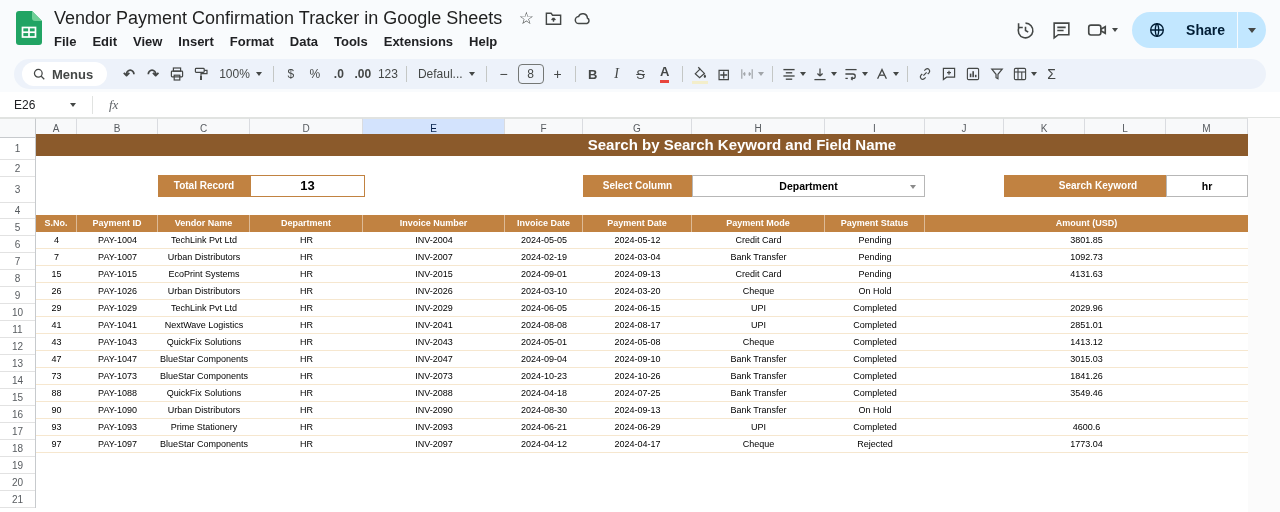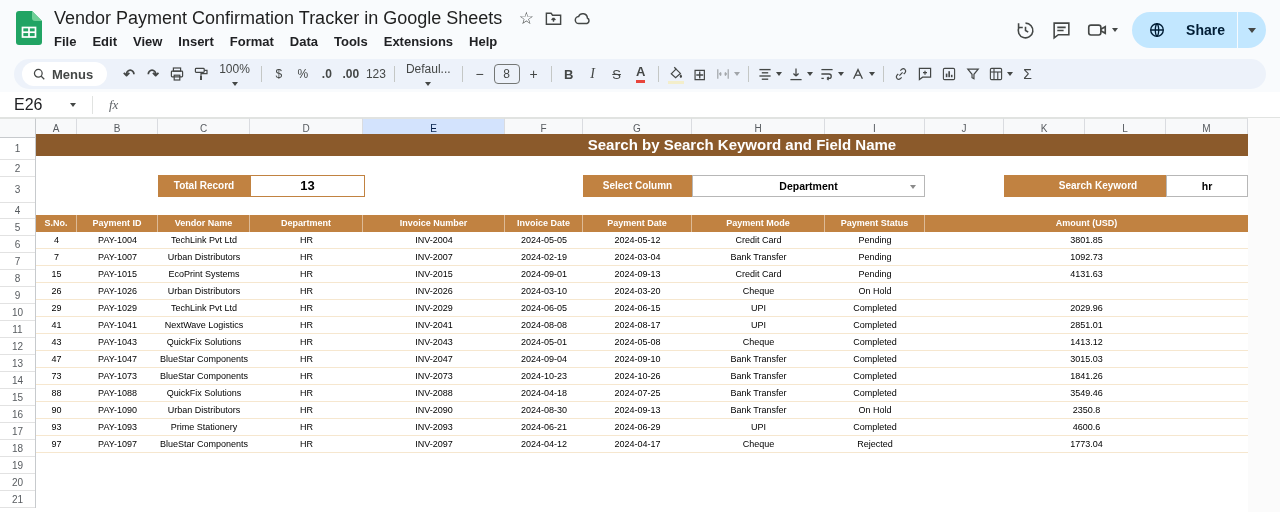--- a/index.html
+++ b/index.html
@@ -29,35 +29,35 @@
 
   
   .toolbar { position:absolute; top:59px; left:14px; width:1252px; height:30px; background:#edf2fa; border-radius:15px; display:flex; align-items:center; padding:0 8px; }
   .menus-pill { display:flex; align-items:center; gap:6px; background:#ffffff; border-radius:13px; height:24px; padding:0 14px 0 10px; margin-right:10px; }
   .menus-pill span { font-size:13px; color:#444746;font-weight:bold; }
   .tb { height:24px; min-width:24px; padding:0 3px; display:flex; align-items:center; justify-content:center; border-radius:4px; position:relative; }
   .tb svg { width:16px; height:16px; }
   .tbtxt { font-size:12px; color:#444746; }
   .tbtxt.b { font-weight:700; }
   .sep { width:1px; height:16px; background:#c4c7c5; margin:0 5px; }
-  .zoom-box, .font-box { display:flex; align-items:center; gap:6px; padding:0 6px;flex-direction:column; }
+  .zoom-box, .font-box { display:flex; align-items:center; gap:6px; padding:0 6px; }
   .size-box { width:26px; height:20px; border:1px solid #747775; border-radius:4px; display:flex; align-items:center; justify-content:center; font-size:12px; color:#444746; margin:0 2px; }
   .btn-b { font-weight:700; font-size:13px; color:#444746; }
   .btn-i { font-style:italic; font-family:"Liberation Serif", serif; font-size:14px; color:#444746; }
   .btn-s { font-size:13px; color:#444746; text-decoration:line-through; }
   .btn-a { font-size:13px; font-weight:700; color:#444746; border-bottom:3px solid #e8453c; line-height:1.1; }
   .fill-a { border-bottom:3px solid #f3eecb; line-height:1.1; padding-bottom:0px; }
   .sigma { font-size:14px; color:#444746; }
   .muted svg { opacity:.45; }
   .muted .caret { opacity:.45; }
 
   
   .formulabar { position:absolute; top:92px; left:0; width:1280px; height:26px; background:#ffffff; display:flex; align-items:center; border-bottom:1px solid #e1e3e1; }
   .namebox { width:86px; display:flex; align-items:center; justify-content:space-between; padding:0 10px 0 14px; }
-  .namebox .ref { font-size:16px; color:#202124; }
+  .namebox .ref { font-size:12px; color:#202124; }
   .fbar-sep { width:1px; height:18px; background:#e1e3e1; margin:0 6px; }
   .fx { font-family:"Liberation Serif", serif; font-style:italic; font-size:13px; color:#5f6368; padding:0 10px; }
 
   
   .grid { position:absolute; top:118px; left:0; width:1280px; height:394px; background:#ffffff; }
   .colheaders { display:flex; height:20px; }
   .corner { width:36px; height:20px; background:#f8f9fa; border-right:1px solid #c7cacd; border-bottom:1px solid #c7cacd; border-top:1px solid #e1e3e1; }
   .colrepeat { display:flex; }
   .colrepeat div { height:20px; background:#f8f9fa; border-right:1px solid #dadce0; border-bottom:1px solid #c7cacd; border-top:1px solid #e1e3e1; font-size:10px; color:#575b5f; display:flex; align-items:center; justify-content:center; }
   .colrepeat div:nth-of-type(1){width:41px}
@@ -571,21 +571,20 @@
           <div class="trow">
             <div class="w-a">90</div>
             <div class="w-b">PAY-1090</div>
             <div class="w-c">Urban Distributors</div>
             <div class="w-d">HR</div>
             <div class="w-e">INV-2090</div>
             <div class="w-f">2024-08-30</div>
             <div class="w-g">2024-09-13</div>
             <div class="w-h">Bank Transfer</div>
             <div class="w-i">On Hold</div>
-            <div class="w-amt">2350.8</div>
           </div>
 
           <div class="trow">
             <div class="w-a">93</div>
             <div class="w-b">PAY-1093</div>
             <div class="w-c">Prime Stationery</div>
             <div class="w-d">HR</div>
             <div class="w-e">INV-2093</div>
             <div class="w-f">2024-06-21</div>
             <div class="w-g">2024-06-29</div>

